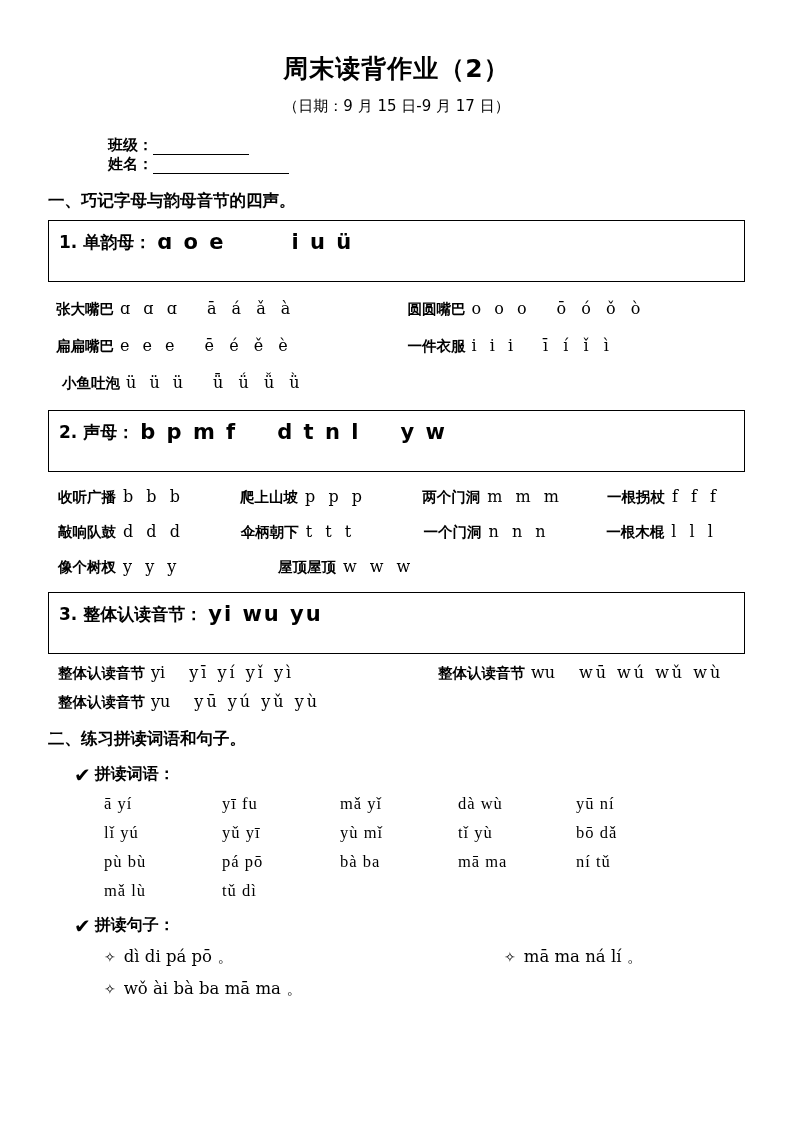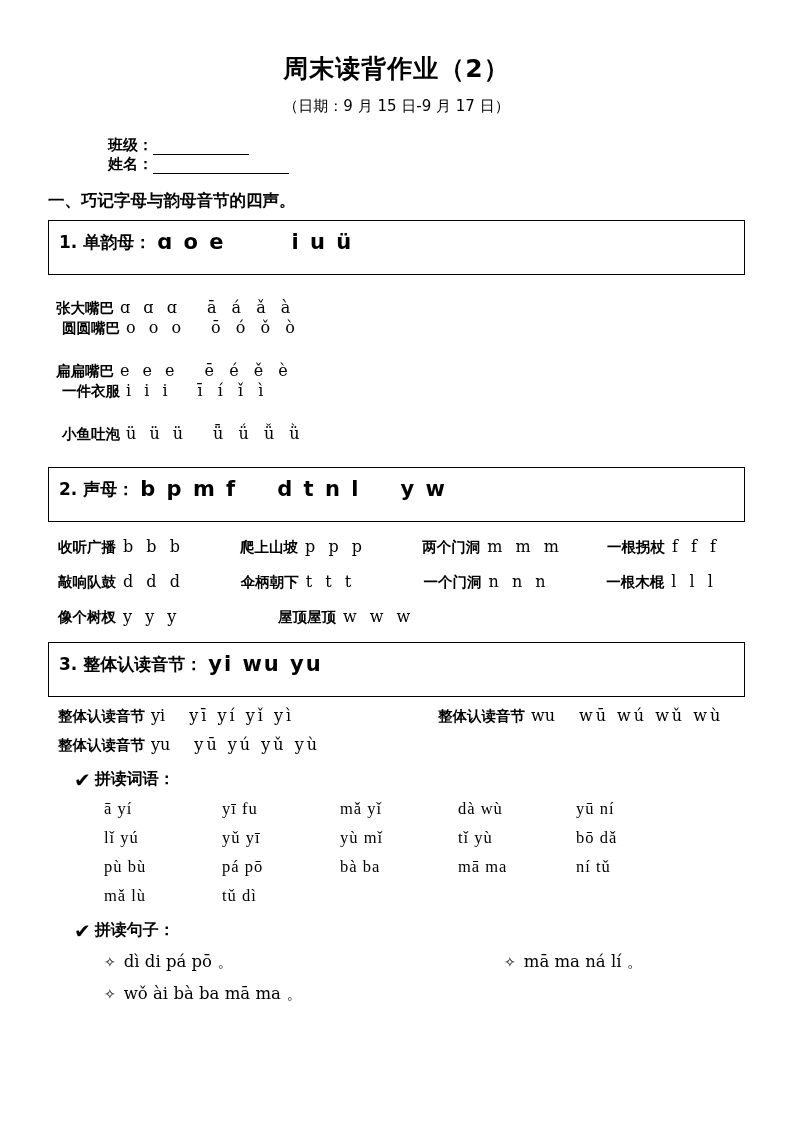--- a/index.html
+++ b/index.html
@@ -60,21 +60,21 @@
 
   .section-head {
     font-size: 16.5px;
     font-weight: bold;
     margin-top: 16px;
     margin-bottom: 8px;
     font-family: "DejaVu Sans", sans-serif;
   }
   .box {
     border: 1px solid #000;
-    padding: 6px 10px 17px 10px;
+    padding: 6px 10px 24px 10px;
     display: flex;
     align-items: center;
     min-height: 30px;
   }
   .box .box-label {
     font-size: 17px;
     font-weight: bold;
     font-family: "DejaVu Sans", sans-serif;
     white-space: nowrap;
   }
@@ -87,23 +87,22 @@
   }
   .gap-wide { display: inline-block; width: 60px; }
   .gap-mid { display: inline-block; width: 34px; }
 
   .rows {
     margin: 7px 0 10px 0;
   }
   .vrow {
     display: flex;
     font-size: 15px;
-    margin: 23px 0;
-    align-items: flex-start;
-    flex-direction: column;
+    margin: 17px 0;
+    align-items: center;
   }
   .vcell {
     display: flex;
     align-items: baseline;
     white-space: nowrap;
   }
   .vcell .cn {
     font-family: "DejaVu Sans", sans-serif;
     font-weight: bold;
     font-size: 14.5px;
@@ -356,20 +355,21 @@
     </div>
     <div class="zrow">
       <div class="zcell zcol-a">
         <span class="cn">整体认读音节</span>
         <span class="py">yu</span>
         <span class="tones">yū yú yǔ yù</span>
       </div>
     </div>
   </div>
 
+  <div class="section-head">二、练习拼读词语和句子。</div>
 
   <div class="check-head">
     <span class="check-mark">✔</span>
     <span>拼读词语：</span>
   </div>
 
   <div class="wordgrid">
     <div class="wrow">
       <div class="wcell">ā  yí</div>
       <div class="wcell">yī  fu</div>

